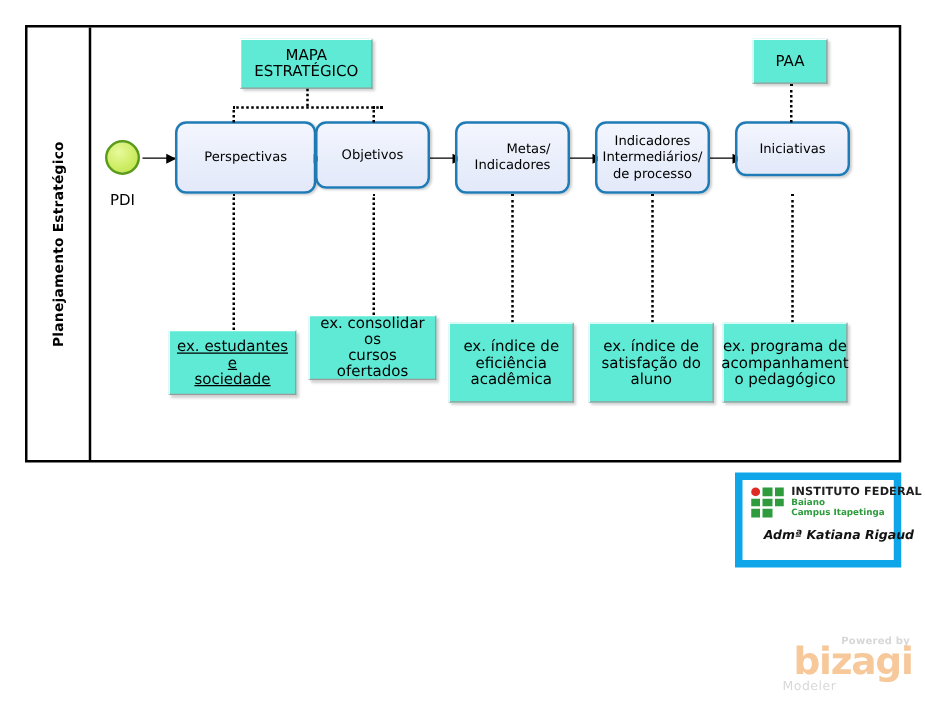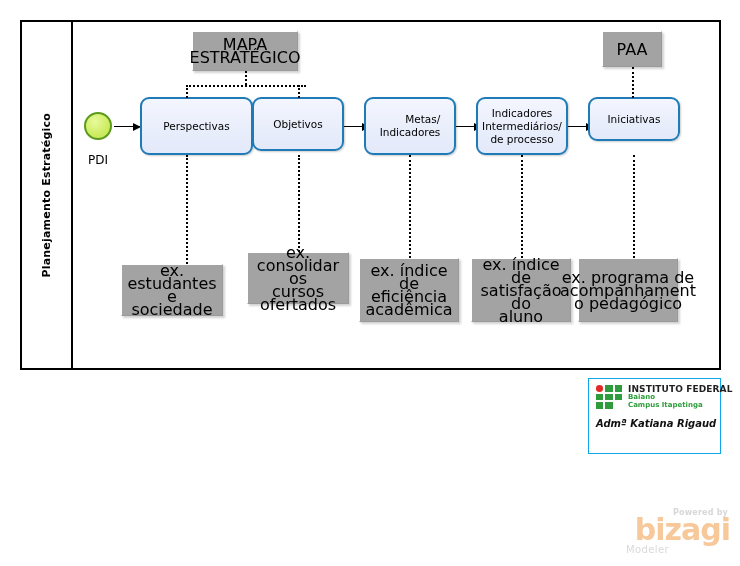--- a/index.html
+++ b/index.html
@@ -101,30 +101,30 @@
     height: 0;
     border-top: 4px solid transparent;
     border-bottom: 4px solid transparent;
     border-left: 8px solid #000000;
   }
 
   
   .annot {
     position: absolute;
     box-sizing: border-box;
-    background: #a3a3a3;
+    background: #5eead4;
     border-top: 1px solid #ffffff;
     border-left: 1px solid #ffffff;
     border-right: 1px solid #9a9a9a;
     border-bottom: 1px solid #9a9a9a;
     display: flex;
     align-items: center;
     justify-content: center;
     text-align: center;
-    font-size: 16px;
+    font-size: 12px;
     line-height: 13px;
     color: #000000;
     padding: 2px 4px;
     box-shadow: 2px 2px 2px rgba(0,0,0,0.18);
   }
 
   
   .assoc-v {
     position: absolute;
     width: 0;
@@ -137,21 +137,21 @@
   }
 
   
   #sig-box {
     position: absolute;
     left: 588px;
     top: 378px;
     width: 133px;
     height: 76px;
     box-sizing: border-box;
-    border: 1px solid #0ea5e9;
+    border: 6px solid #0ea5e9;
     background: #ffffff;
     padding: 6px 7px;
   }
   #sig-row {
     display: flex;
     align-items: flex-start;
     gap: 6px;
   }
   #if-mark {
     width: 26px;
@@ -179,20 +179,21 @@
   #if-sub1 { font-size: 7px; color: #2e9c3c; font-weight: bold; }
   #if-sub2 { font-size: 7px; color: #2e9c3c; font-weight: bold; }
   #sig-name {
     margin-top: 9px;
     text-align: center;
     font-size: 10px;
     font-style: italic;
     font-weight: bold;
     color: #111;
     white-space: nowrap;
+    margin-left: 10px;
   }
 
   
   #bizagi {
     position: absolute;
     left: 620px;
     top: 508px;
     width: 110px;
     text-align: right;
   }
@@ -261,21 +262,21 @@
 <div class="assoc-v" style="left:298px; top:85px; height:13px;"></div>
 
 <div class="assoc-v" style="left:632px; top:67px; height:31px;"></div>
 
 <div class="assoc-v" style="left:186px; top:155px; height:109px;"></div>
 <div class="assoc-v" style="left:298px; top:155px; height:109px;"></div>
 <div class="assoc-v" style="left:409px; top:155px; height:103px;"></div>
 <div class="assoc-v" style="left:521px; top:155px; height:103px;"></div>
 <div class="assoc-v" style="left:633px; top:155px; height:103px;"></div>
 
-<div class="annot" style="left:121px; top:264px; width:102px; height:52px; white-space:pre-line;">ex. estudantes e
+<div class="annot" style="left:135px; top:264px; width:102px; height:52px; white-space:pre-line;text-decoration:underline;">ex. estudantes e
 sociedade</div>
 
 <div class="annot" style="left:247px; top:252px; width:102px; height:52px; white-space:pre-line;">ex. consolidar os
 cursos ofertados</div>
 
 <div class="annot" style="left:359px; top:258px; width:100px; height:64px; white-space:pre-line;">ex. índice de
 eficiência
 acadêmica</div>
 
 <div class="annot" style="left:471px; top:258px; width:100px; height:64px; white-space:pre-line;">ex. índice de

